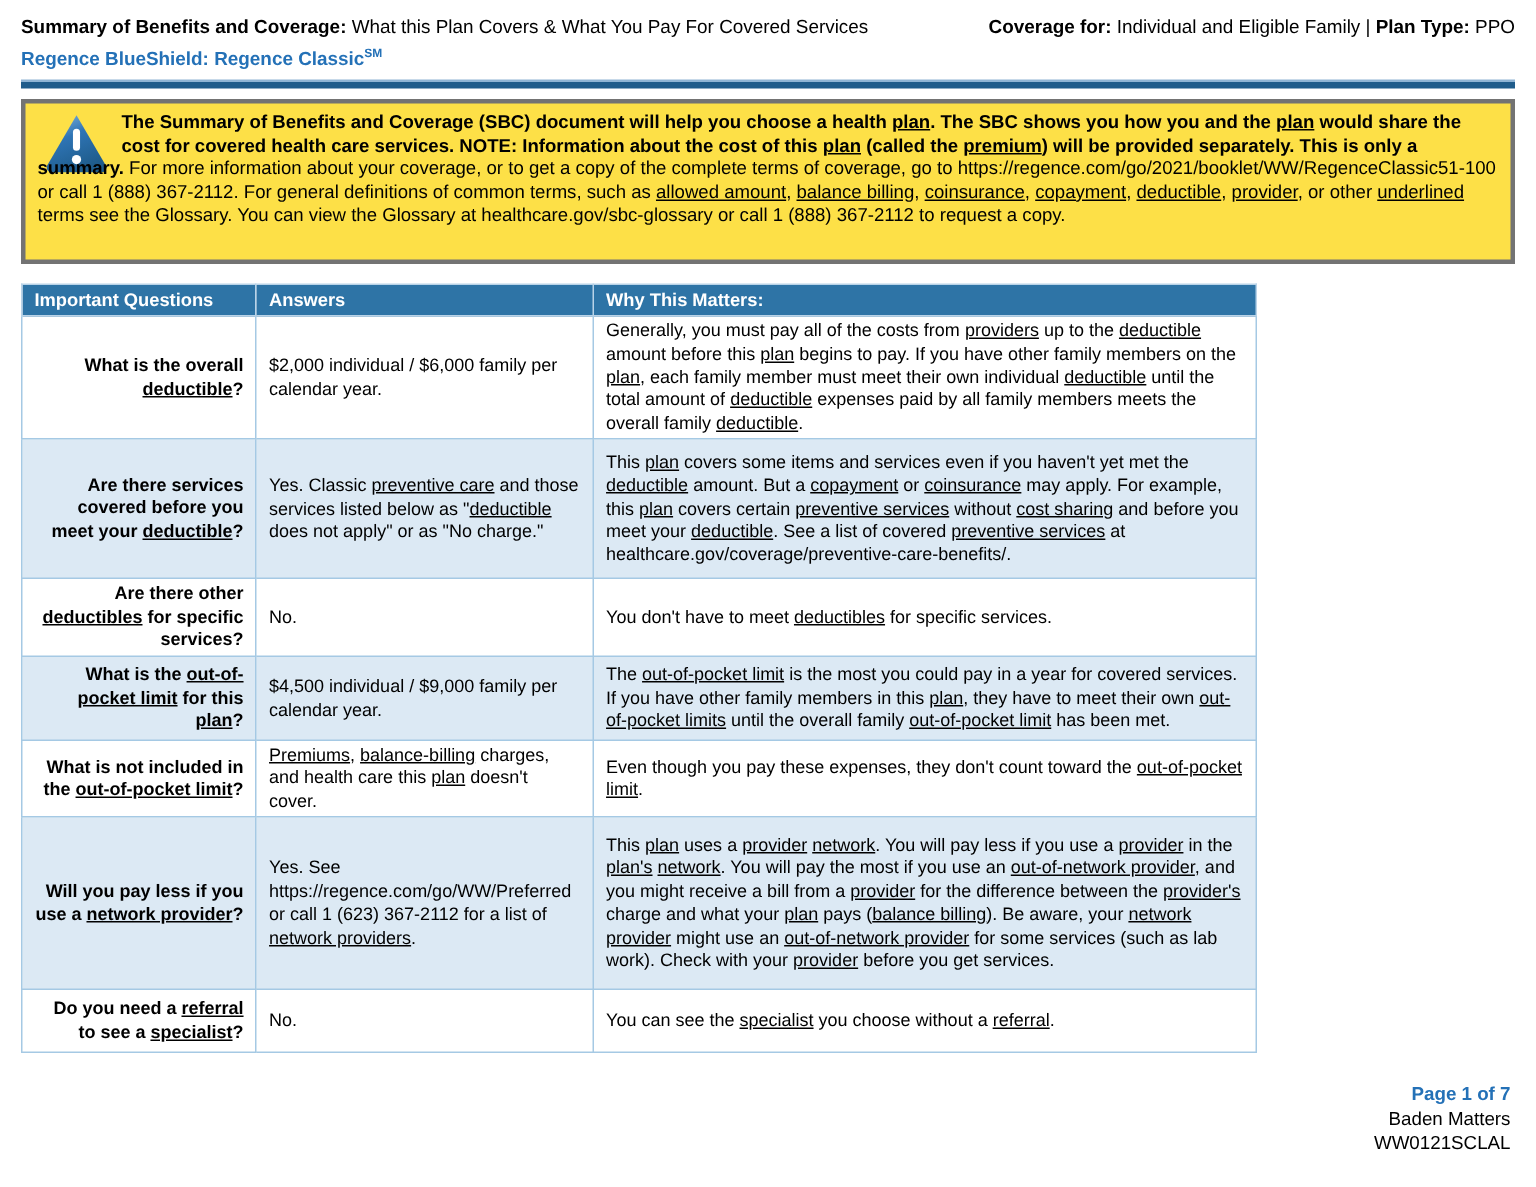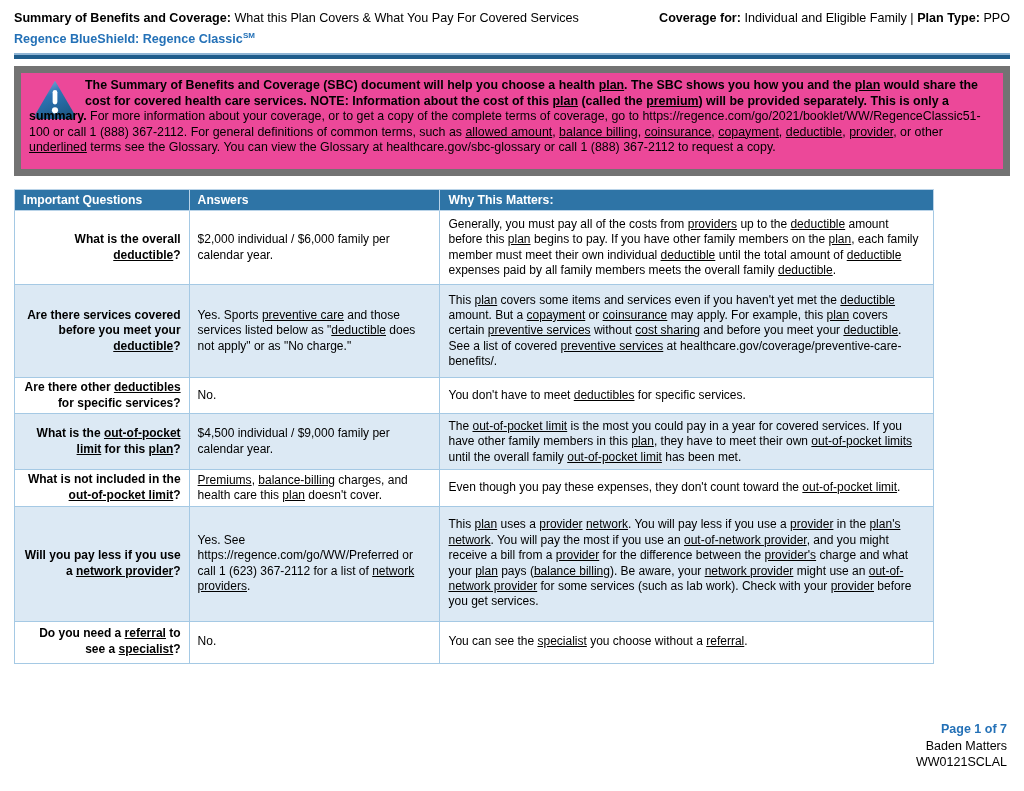--- a/index.html
+++ b/index.html
@@ -13,27 +13,27 @@
   .hdr-right { font-size:12.6px; line-height:18px; text-align:right; white-space:nowrap; }
   .b { font-weight:bold; }
   .u { text-decoration:underline; text-underline-offset:1px; }
   .blue { color:#2471B7; font-weight:bold; }
   sup { font-size:8px; }
 
   .rule { height:6px; margin-top:5px;
           background:linear-gradient(#8FB4D4 0 2px, #1F5C8B 2px 100%); }
 
   
-  .intro { margin-top:7px; border:7px solid #737373; background:#ec4899;
+  .intro { margin-top:7px; border:3px solid #737373; background:#fde047;
            padding:5px 8px 6px 8px; font-size:12.4px; line-height:15.5px; min-height:110px; }
   .warn-float { float:left; width:56px; height:31px; overflow:visible; }
   .warn-float svg { display:block; margin:1px 0 0 4px; }
 
   
-  table.qtable { width:920px; margin-top:13px; border-collapse:collapse; font-size:12px; table-layout:fixed; }
+  table.qtable { width:824px; margin-top:13px; border-collapse:collapse; font-size:12px; table-layout:fixed; }
   .qtable th, .qtable td { border:1px solid #A5C9E4; }
   .qtable th { background:#2E74A6; color:#fff; text-align:left; font-weight:bold;
                padding:3px 8px; height:21px; font-size:12.2px; border-color:#B9D3E8; }
   .qtable td { padding:2px 8px; vertical-align:middle; line-height:15.4px; }
   .qtable tbody td:nth-child(1) { font-weight:bold; line-height:15.6px;text-align:right; }
   .qtable tbody tr:nth-child(even) { background:#DCE9F4; }
   .qtable tbody tr:nth-child(1) td { height:74px; }
   .qtable tbody tr:nth-child(2) td { height:93px; }
   .qtable tbody tr:nth-child(3) td { height:34px; }
   .qtable tbody tr:nth-child(4) td { height:56px; }
@@ -94,21 +94,21 @@
       </tr>
     </thead>
     <tbody>
         <tr>
           <td><span>What is the overall </span><span class="u">deductible</span><span>?</span></td>
           <td><span>$2,000 individual / $6,000 family per calendar year.</span></td>
           <td><span>Generally, you must pay all of the costs from </span><span class="u">providers</span><span> up to the </span><span class="u">deductible</span><span> amount before this </span><span class="u">plan</span><span> begins to pay. If you have other family members on the </span><span class="u">plan</span><span>, each family member must meet their own individual </span><span class="u">deductible</span><span> until the total amount of </span><span class="u">deductible</span><span> expenses paid by all family members meets the overall family </span><span class="u">deductible</span><span>.</span></td>
         </tr>
         <tr>
           <td><span>Are there services covered before you meet your </span><span class="u">deductible</span><span>?</span></td>
-          <td><span>Yes. Sports </span><span class="u">preventive care</span><span> and those services listed below as "</span><span class="u">deductible</span><span> does not apply" or as "No charge."</span></td>
+          <td><span>Yes. Classic </span><span class="u">preventive care</span><span> and those services listed below as "</span><span class="u">deductible</span><span> does not apply" or as "No charge."</span></td>
           <td><span>This </span><span class="u">plan</span><span> covers some items and services even if you haven't yet met the </span><span class="u">deductible</span><span> amount. But a </span><span class="u">copayment</span><span> or </span><span class="u">coinsurance</span><span> may apply. For example, this </span><span class="u">plan</span><span> covers certain </span><span class="u">preventive services</span><span> without </span><span class="u">cost sharing</span><span> and before you meet your </span><span class="u">deductible</span><span>. See a list of covered </span><span class="u">preventive services</span><span> at healthcare.gov/coverage/preventive-care-benefits/.</span></td>
         </tr>
         <tr>
           <td><span>Are there other </span><span class="u">deductibles</span><span> for specific services?</span></td>
           <td><span>No.</span></td>
           <td><span>You don't have to meet </span><span class="u">deductibles</span><span> for specific services.</span></td>
         </tr>
         <tr>
           <td><span>What is the </span><span class="u">out-of-pocket limit</span><span> for this </span><span class="u">plan</span><span>?</span></td>
           <td><span>$4,500 individual / $9,000 family per calendar year.</span></td>

